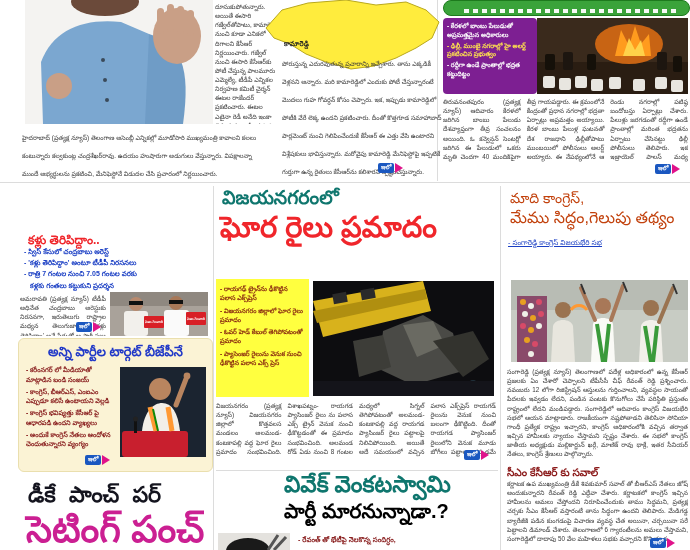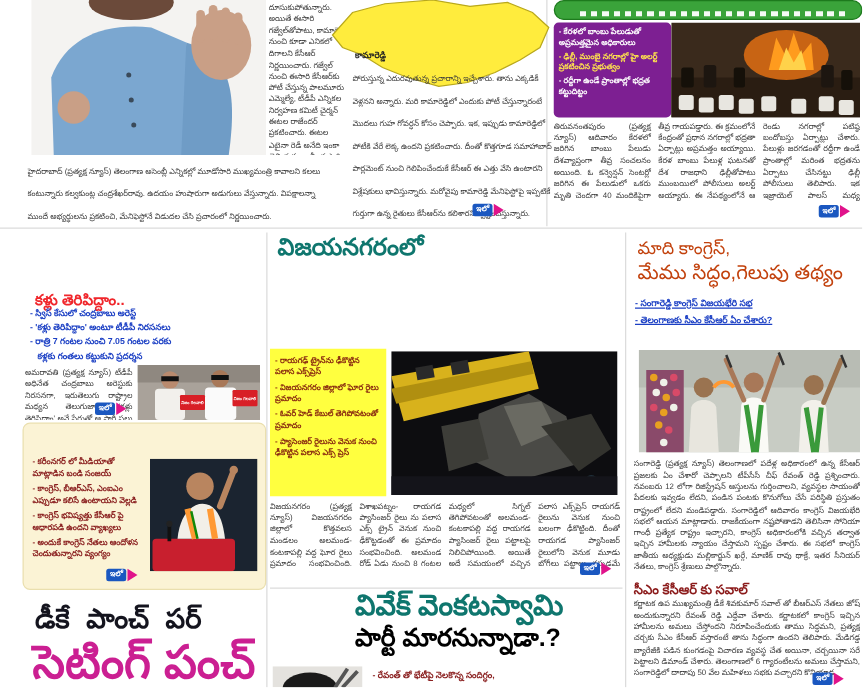--- a/index.html
+++ b/index.html
@@ -15,21 +15,21 @@
   .h-orange{color:#000000;font-weight:bold;}
   .subhead-maroon{color:#8b1a1a;font-weight:bold;font-size:10px;margin:2px 0;}
   .bullets-blue div{color:#1b3fc4;font-weight:bold;font-size:7px;line-height:1.6;}
   .bullets-maroon div{color:#8b2121;font-weight:bold;font-size:6.5px;line-height:1.5;margin-bottom:2px;}
   .bullets-train div{color:#8a2b10;font-weight:bold;font-size:6.4px;line-height:1.45;margin-bottom:3px;}
   .purple-box{background:#7d1f92;border-radius:4px;padding:4px 4px;}
   .purple-box div{font-size:6.3px;font-weight:bold;line-height:1.4;margin-bottom:2px;}
   .purple-box div:nth-child(1){color:#ffffff;}
   .purple-box div:nth-child(2){color:#ffe34d;}
   .purple-box div:nth-child(3){color:#ffffff;}
-  .links-blue div{color:#1b3fc4;font-weight:bold;font-size:7.2px;line-height:1.8;text-decoration:underline;cursor:pointer;}
+  .links-blue div{color:#1b3fc4;font-weight:normal;font-size:7.2px;line-height:1.8;text-decoration:underline;cursor:pointer;}
   .cream-box{background:#fbf3d5;border:1px solid #eadfae;border-radius:6px;}
   .yellow-box{background:#ffff3f;padding:5px 4px;}
   .rm{position:absolute;display:flex;align-items:center;gap:1px;cursor:pointer;}
   .rm-box{background:#1a57c0;color:#fff;font-size:6px;font-weight:bold;padding:1px 3px;border-radius:2px;}
   .rm-tri{width:0;height:0;border-top:5px solid transparent;border-bottom:5px solid transparent;border-left:8px solid #e0138b;}
   .banner{background:#3aa33a;border:1px solid #1d7a1d;border-radius:8px;}
   .banner::after{content:"";position:absolute;left:8%;right:4%;bottom:2px;height:4px;
      background:repeating-linear-gradient(90deg,rgba(255,255,255,.95) 0 5px,transparent 5px 9px);}
   svg{display:block;}
 </style>
@@ -154,20 +154,21 @@
         <text x="44" y="31" font-size="3.4" fill="#fff" text-anchor="middle" font-weight="bold">నిజం గెలవాలి</text>
       </g>
       <g>
         <rect x="76" y="20" width="20" height="13" rx="1" fill="#d81f26"></rect>
         <text x="86" y="28" font-size="3.4" fill="#fff" text-anchor="middle" font-weight="bold">నిజం గెలవాలి</text>
       </g>
     </svg>
   </div>
 
   <div class="abs cream-box" style="left:18px;top:338px;width:193px;height:132px;">
+    <div class="h-blue" style="font-size:13px;text-align:center;margin-top:5px;">అన్ని పార్టీల టార్గెట్ బీజేపీనే</div>
     <div class="bullets-maroon" style="position:absolute;left:7px;top:26px;width:92px;">
       <div>- కరీంనగర్ లో మీడియాతో మాట్లాడిన బండి సంజయ్</div>
       <div>- కాంగ్రెస్, బీఆర్ఎస్, ఎంఐఎం ఎప్పుడూ కలిసే ఉంటాయని వెల్లడి</div>
       <div>- కాంగ్రెస్ భవిష్యత్తు కేసీఆర్ పై ఆధారపడి ఉందని వ్యాఖ్యలు</div>
       <div>- అందుకే కాంగ్రెస్ నేతలు ఆందోళన చెందుతున్నారని వ్యంగ్యం</div>
     </div>
     <div style="position:absolute;right:6px;top:28px;">
       <svg width="86" height="90" viewBox="0 0 86 90">
         <rect width="86" height="90" fill="#1b2430"></rect>
         <rect x="2" y="64" width="66" height="26" rx="3" fill="#c81f2e"></rect>
@@ -185,20 +186,21 @@
     <span class="rm" style="left:66px;bottom:6px;">
       <span class="rm-box">ఇలో</span>
       <span class="rm-tri"></span>
     </span>
   </div>
 
   <div class="abs" style="left:28px;top:483px;font-size:22px;font-weight:bold;color:#14141e;font-family:Liberation Mono, monospace;">డీకే పాంచ్ పర్</div>
   <div class="abs" style="left:26px;top:509px;font-size:37px;font-weight:bold;color:#cb1f92;white-space:nowrap;">సెటింగ్ పంచ్</div>
 
   <div class="abs h-green" style="left:222px;top:187px;font-size:19px;">విజయనగరంలో</div>
+  <div class="abs h-red" style="left:220px;top:211px;font-size:29px;white-space:nowrap;">ఘోర రైలు ప్రమాదం</div>
 
   <div class="abs yellow-box bullets-train" style="left:216px;top:279px;width:85px;height:108px;">
     <div>- రాయగఢ్ ట్రైన్‌ను ఢీకొట్టిన పలాస ఎక్స్‌ప్రెస్</div>
     <div>- విజయనగరం జిల్లాలో ఘోర రైలు ప్రమాదం</div>
     <div>- ఓవర్ హెడ్ కేబుల్ తెగిపోవటంతో ప్రమాదం</div>
     <div>- ప్యాసెంజర్ రైలును వెనుక నుంచి ఢీకొట్టిన పలాస ఎక్స్ ప్రెస్</div>
   </div>
 
   <div class="abs" style="left:313px;top:281px;width:181px;height:115px;">
     <svg width="181" height="115" viewBox="0 0 181 115">
@@ -231,21 +233,20 @@
       <ellipse cx="30" cy="18" rx="22" ry="13" fill="#1a1a1a"></ellipse>
       <path d="M50,17 L60,2 M56,17 L68,4" stroke="#555" stroke-width="3"></path>
     </svg>
   </div>
   <div class="abs" style="left:298px;top:536px;width:195px;font-size:7px;font-weight:bold;color:#8b2121;">- రేవంత్ తో భేటీపై నెలకొన్న సందిగ్ధం,</div>
 
   <div class="abs h-maroon" style="left:510px;top:190px;font-size:14px;">మాది కాంగ్రెస్,</div>
   <div class="abs h-maroon" style="left:510px;top:209px;font-size:16px;white-space:nowrap;">మేము సిద్ధం,గెలుపు తథ్యం</div>
   <div class="abs links-blue" style="left:508px;top:237px;width:182px;">
     <div>- సంగారెడ్డి కాంగ్రెస్ విజయభేరి సభ</div>
-    <div>- తెలంగాణకు సీఎం కేసీఆర్ ఏం చేశారు?</div>
   </div>
 
   <div class="abs" style="left:511px;top:280px;width:177px;height:82px;">
     <svg width="177" height="82" viewBox="0 0 177 82">
       <rect width="177" height="82" fill="#c8ccc4"></rect>
       <rect width="177" height="30" fill="#b8bcb4"></rect>
       <rect x="6" y="16" width="30" height="66" fill="#8a4a6a"></rect>
       <g>
         <circle cx="12" cy="22" r="3" fill="#e8a020"></circle>
           <circle cx="20" cy="26" r="3" fill="#f0f0e8"></circle>

